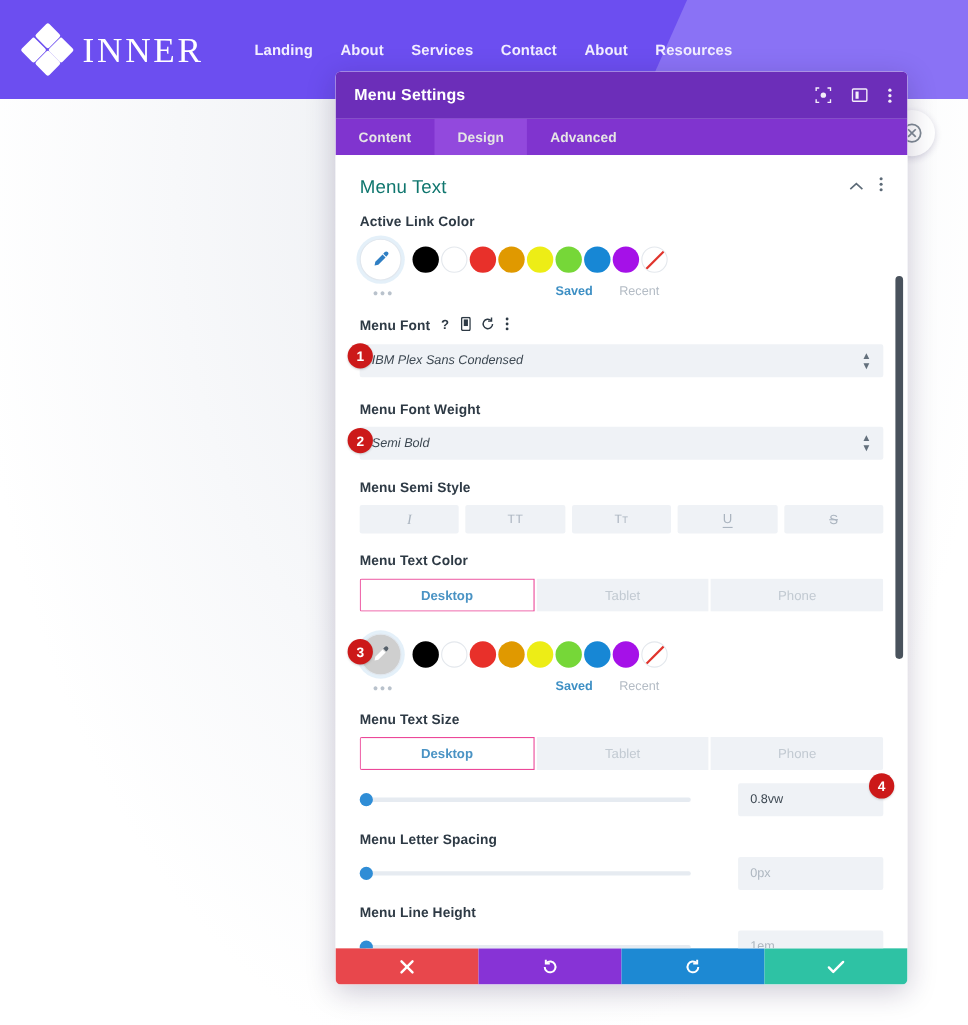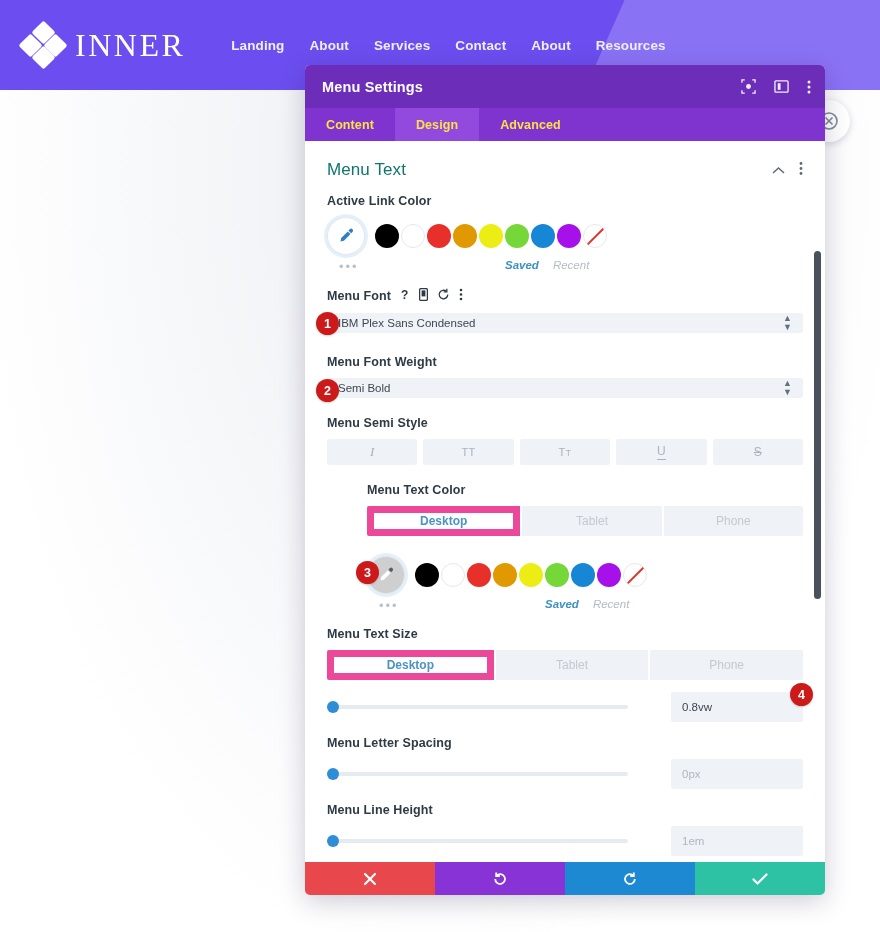--- a/index.html
+++ b/index.html
@@ -127,21 +127,21 @@
 
   .modal-tabs {
     height: 33px;
     background: #8034cf;
     display: flex; align-items: stretch;
     flex: none;
   }
   .modal-tabs .tab {
     padding: 0 21px;
     display: flex; align-items: center;
-    color: #fde047;
+    color: #e5e5e5;
     font-size: 12.5px;
     font-weight: bold;
     letter-spacing: .1px;
   }
   .modal-tabs .tab.active { background: #9249dd; }
 
   .modal-scroll {
     position: relative;
     flex: 1 1 auto;
     overflow: hidden;
@@ -212,37 +212,37 @@
   }
   .palette-sub {
     display: flex; align-items: center;
     margin-top: 5px;
     position: relative;
     height: 14px;
   }
   .dots { color: #b9c2cc; font-size: 13px; letter-spacing: 2px; margin-left: 12px; line-height: 10px; }
   .saved-recent {
     position: absolute; left: 178px; top: -1px;
-    display: flex; gap: 14px;
+    display: flex; gap: 24px;
     font-size: 11.5px;
-    font-style: italic;
   }
   .saved-recent .saved { color: #3d8fc4; font-weight: bold; }
   .saved-recent .recent { color: #b4bcc5; }
 
   
   .select {
-    height: 20px;
+    height: 30px;
     background: #eff2f6;
     border-radius: 2px;
     display: flex; align-items: center;
     padding: 0 11px;
     font-size: 11.5px;
     color: #3d4852;
     position: relative;
+    font-style: italic;
   }
   .select .caret { margin-left: auto; color: #63707c; font-size: 9px; line-height: 1; text-align: center; }
 
   
   .style-row { display: flex; gap: 6px; }
   .style-btn {
     flex: 1 1 0;
     height: 26px;
     background: #eff2f6;
     border-radius: 2px;
@@ -266,21 +266,21 @@
   }
   .device-tab {
     flex: 1 1 0;
     background: #eff2f6;
     display: flex; align-items: center; justify-content: center;
     font-size: 12px;
     color: #c2cad2;
   }
   .device-tab.active {
     background: #ffffff;
-    border: 7px solid #ec4899;
+    border: 1px solid #ec4899;
     color: #4a93c4;
     font-weight: bold;
   }
 
   
   .slider-row {
     display: flex; align-items: center;
     height: 30px;
     gap: 0;
     position: relative;
@@ -536,21 +536,21 @@
               </div>
             <div class="style-btn">
                 <span class="u">U</span>
               </div>
             <div class="style-btn">
                 <span class="s">S</span>
               </div>
           </div>
         </div>
 
-        <div class="field" style="margin-top:18px;margin-left:40px;">
+        <div class="field" style="margin-top:18px;">
           <div class="field-label">Menu Text Color</div>
           <div class="device-row">
             <div class="device-tab active">Desktop</div>
             <div class="device-tab">Tablet</div>
             <div class="device-tab">Phone</div>
           </div>
           <div class="palette-row" style="margin-top:20px;">
             <div class="eyedrop filled">
               <svg width="18" height="18" viewBox="0 0 18 18">
                 <path d="M12.8 2.2a1.9 1.9 0 0 1 2.7 2.7l-1.4 1.4-2.7-2.7 1.4-1.4z" fill="#56606a"></path>

